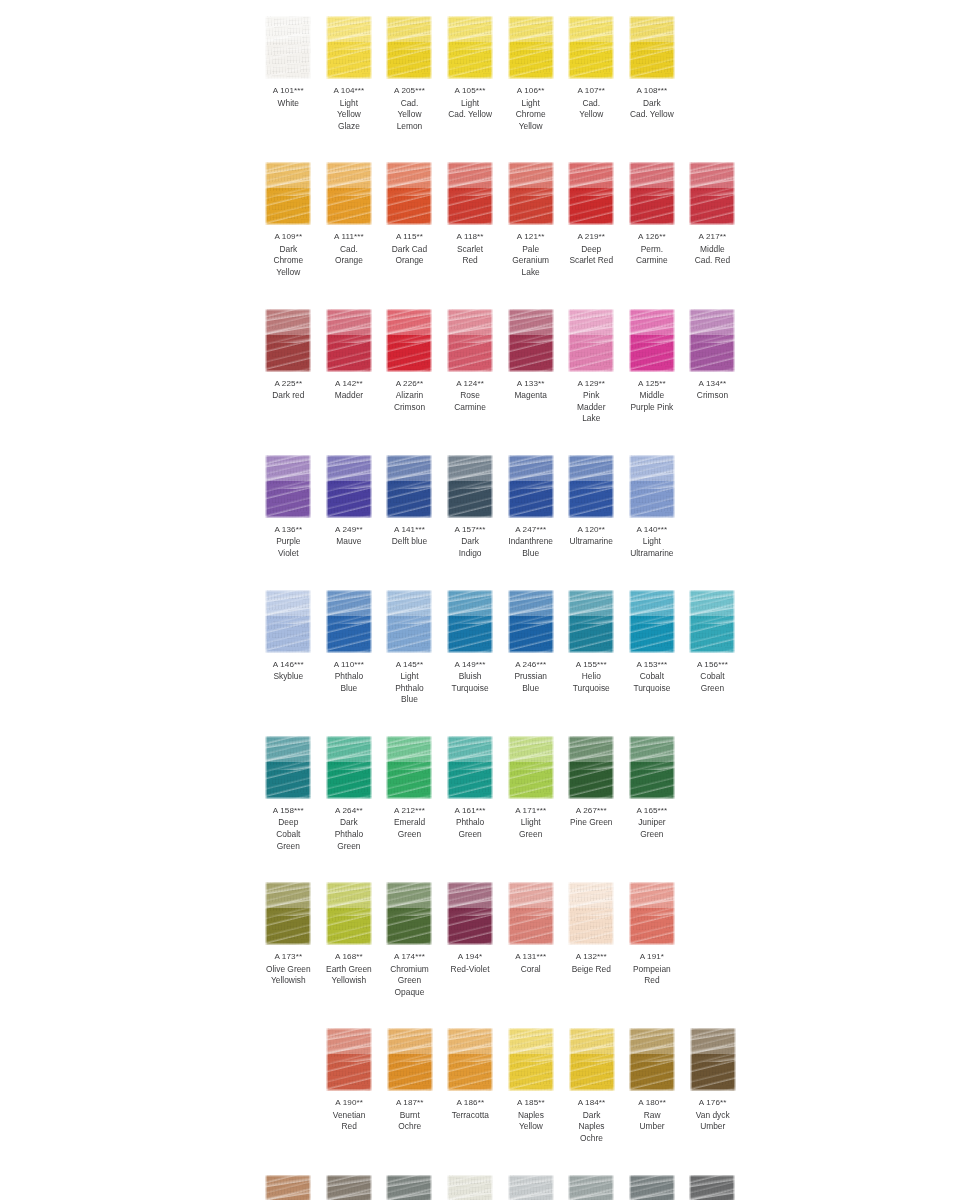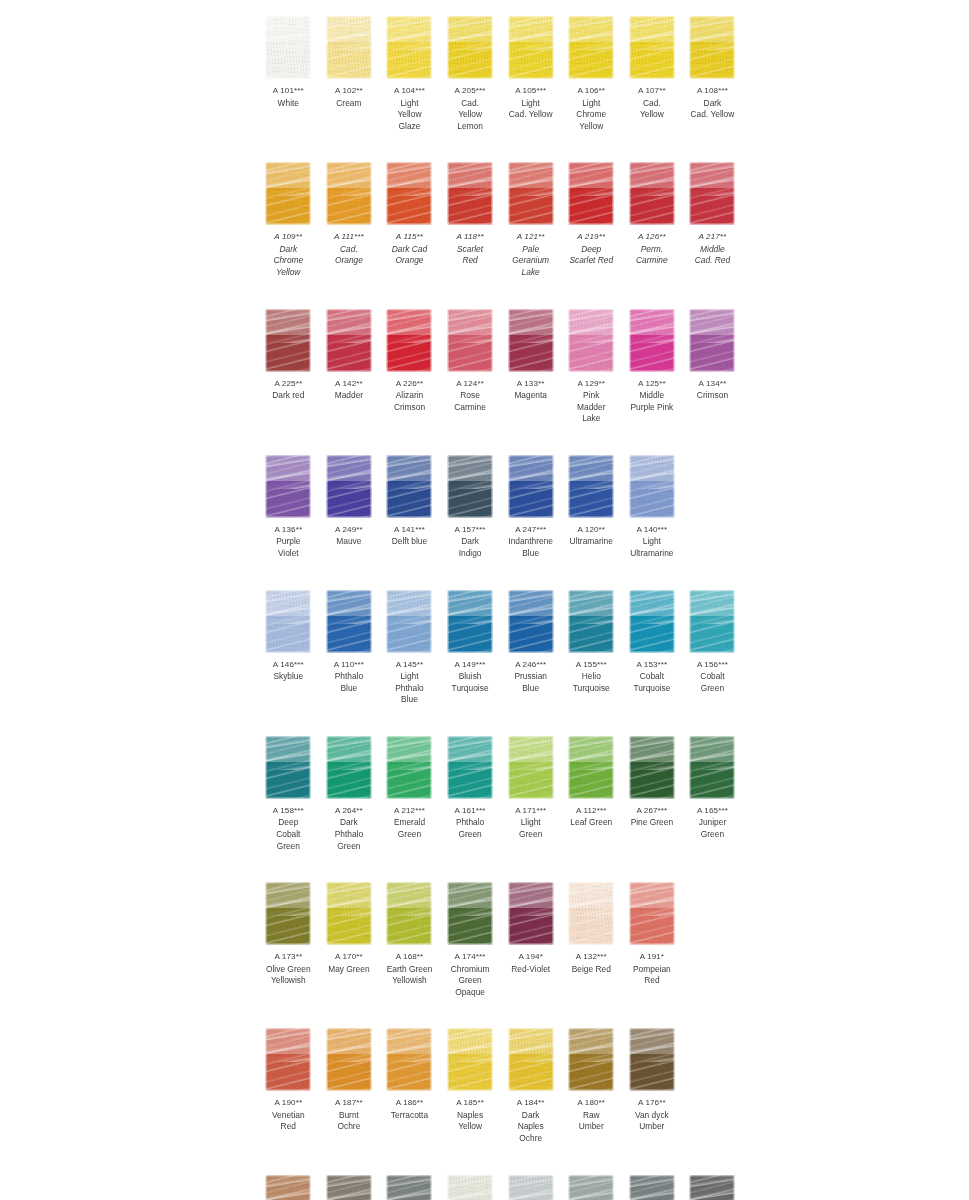--- a/index.html
+++ b/index.html
@@ -153,38 +153,20 @@
           <div class="labels">
             <div class="code">A 101***</div>
             <div class="name">
               <span>White</span>
             </div>
           </div>
         </div>
         <div class="cell">
           <div class="swatch-wrap">
             <div class="swatch">
-              <div class="base" style="background: rgb(244, 224, 143);"></div>
-              <div class="band"></div>
-              <div class="streaks2"></div>
-              <div class="streaks"></div>
-              <div class="grainy"></div>
-              <div class="edge"></div>
-            </div>
-          </div>
-          <div class="labels">
-            <div class="code">A 102**</div>
-            <div class="name">
-              <span>Cream</span>
-            </div>
-          </div>
-        </div>
-        <div class="cell">
-          <div class="swatch-wrap">
-            <div class="swatch">
               <div class="base" style="background: rgb(242, 216, 66);"></div>
               <div class="band"></div>
               <div class="streaks2"></div>
               <div class="streaks"></div>
               <div class="grainy"></div>
               <div class="edge"></div>
             </div>
           </div>
           <div class="labels">
             <div class="code">A 104***</div>
@@ -286,21 +268,21 @@
           </div>
           <div class="labels">
             <div class="code">A 108***</div>
             <div class="name">
               <span>Dark</span>
               <span>Cad. Yellow</span>
             </div>
           </div>
         </div>
       </div>
-      <div class="row" style="margin-top: 22px; font-style: italic;">
+      <div class="row" style="margin-top: 22px;">
         <div class="cell">
           <div class="swatch-wrap">
             <div class="swatch">
               <div class="base" style="background: rgb(226, 163, 36);"></div>
               <div class="band"></div>
               <div class="streaks2"></div>
               <div class="streaks"></div>
               <div class="grainy"></div>
               <div class="edge"></div>
             </div>
@@ -980,38 +962,20 @@
             <div class="code">A 171***</div>
             <div class="name">
               <span>Llight</span>
               <span>Green</span>
             </div>
           </div>
         </div>
         <div class="cell">
           <div class="swatch-wrap">
             <div class="swatch">
-              <div class="base" style="background: rgb(113, 176, 60);"></div>
-              <div class="band"></div>
-              <div class="streaks2"></div>
-              <div class="streaks"></div>
-              <div class="grainy"></div>
-              <div class="edge"></div>
-            </div>
-          </div>
-          <div class="labels">
-            <div class="code">A 112***</div>
-            <div class="name">
-              <span>Leaf Green</span>
-            </div>
-          </div>
-        </div>
-        <div class="cell">
-          <div class="swatch-wrap">
-            <div class="swatch">
               <div class="base" style="background: rgb(47, 93, 50);"></div>
               <div class="band"></div>
               <div class="streaks2"></div>
               <div class="streaks"></div>
               <div class="grainy"></div>
               <div class="edge"></div>
             </div>
           </div>
           <div class="labels">
             <div class="code">A 267***</div>
@@ -1050,38 +1014,20 @@
               <div class="streaks"></div>
               <div class="grainy"></div>
               <div class="edge"></div>
             </div>
           </div>
           <div class="labels">
             <div class="code">A 173**</div>
             <div class="name">
               <span>Olive Green</span>
               <span>Yellowish</span>
-            </div>
-          </div>
-        </div>
-        <div class="cell">
-          <div class="swatch-wrap">
-            <div class="swatch">
-              <div class="base" style="background: rgb(203, 195, 44);"></div>
-              <div class="band"></div>
-              <div class="streaks2"></div>
-              <div class="streaks"></div>
-              <div class="grainy"></div>
-              <div class="edge"></div>
-            </div>
-          </div>
-          <div class="labels">
-            <div class="code">A 170**</div>
-            <div class="name">
-              <span>May Green</span>
             </div>
           </div>
         </div>
         <div class="cell">
           <div class="swatch-wrap">
             <div class="swatch">
               <div class="base" style="background: rgb(176, 187, 50);"></div>
               <div class="band"></div>
               <div class="streaks2"></div>
               <div class="streaks"></div>
@@ -1131,20 +1077,38 @@
           <div class="labels">
             <div class="code">A 194*</div>
             <div class="name">
               <span>Red-Violet</span>
             </div>
           </div>
         </div>
         <div class="cell">
           <div class="swatch-wrap">
             <div class="swatch">
+              <div class="base" style="background: rgb(217, 129, 119);"></div>
+              <div class="band"></div>
+              <div class="streaks2"></div>
+              <div class="streaks"></div>
+              <div class="grainy"></div>
+              <div class="edge"></div>
+            </div>
+          </div>
+          <div class="labels">
+            <div class="code">A 131***</div>
+            <div class="name">
+              <span>Coral</span>
+            </div>
+          </div>
+        </div>
+        <div class="cell">
+          <div class="swatch-wrap">
+            <div class="swatch">
               <div class="base" style="background: rgb(244, 220, 200);"></div>
               <div class="band"></div>
               <div class="streaks2"></div>
               <div class="streaks"></div>
               <div class="grainy"></div>
               <div class="edge"></div>
             </div>
           </div>
           <div class="labels">
             <div class="code">A 132***</div>
@@ -1166,21 +1130,21 @@
           </div>
           <div class="labels">
             <div class="code">A 191*</div>
             <div class="name">
               <span>Pompeian</span>
               <span>Red</span>
             </div>
           </div>
         </div>
       </div>
-      <div class="row" style="margin-top: 22px;">
+      <div class="row" style="margin-top: 22px; justify-content: flex-end;">
         <div class="cell">
           <div class="swatch-wrap">
             <div class="swatch">
               <div class="base" style="background: rgb(204, 92, 69);"></div>
               <div class="band"></div>
               <div class="streaks2"></div>
               <div class="streaks"></div>
               <div class="grainy"></div>
               <div class="edge"></div>
             </div>

